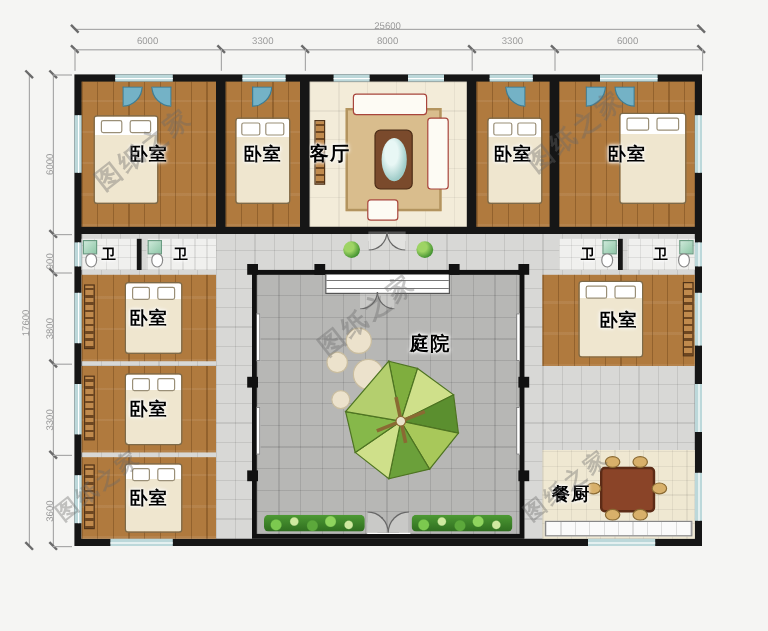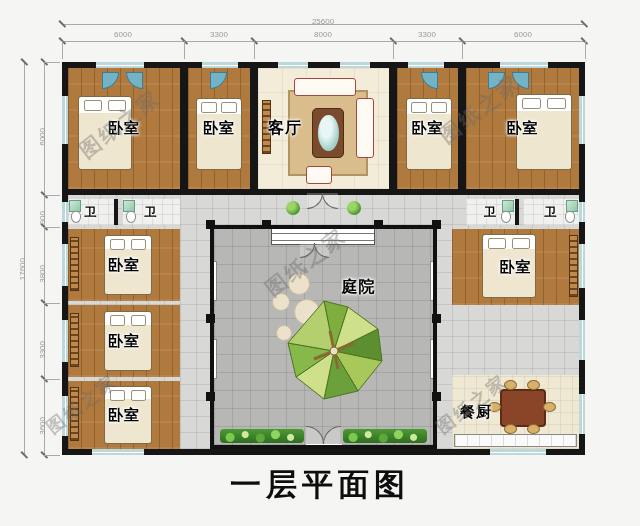--- a/index.html
+++ b/index.html
@@ -184,21 +184,21 @@
       <div class="bed" style="left:8px;top:30px;width:44px;height:70px;"></div>
       <div class="rlabel">卧室</div>
     </div>
     <div class="room cream" style="left:196px;top:6px;width:131px;height:121px;">
       <div class="rug" style="left:30px;top:22px;width:76px;height:82px;"></div>
       <div class="sofa" style="left:36px;top:10px;width:60px;height:16px;"></div>
       <div class="sofa" style="left:98px;top:30px;width:16px;height:58px;"></div>
       <div class="sofa" style="left:48px;top:98px;width:24px;height:16px;"></div>
       <div class="ctable" style="left:54px;top:40px;width:30px;height:48px;"></div>
       <div class="rad" style="left:4px;top:32px;height:52px;"></div>
-      <div class="rlabel" style="justify-content:flex-start;padding-left:10px;font-size:16px;">客厅</div>
+      <div class="rlabel" style="justify-content:flex-start;font-size:16px;">客厅</div>
     </div>
     <div class="room wood" style="left:335px;top:6px;width:61px;height:121px;">
       <span class="fan r" style="left:24px;top:4px;"></span>
       <div class="bed" style="left:9px;top:30px;width:44px;height:70px;"></div>
       <div class="rlabel">卧室</div>
     </div>
     <div class="room wood" style="left:404px;top:6px;width:113px;height:121px;">
       <span class="fan l" style="left:22px;top:4px;"></span>
       <span class="fan r" style="left:46px;top:4px;"></span>
       <div class="bed" style="left:50px;top:26px;width:54px;height:74px;"></div>
@@ -334,14 +334,13 @@
     <div class="win h" style="left:30px;top:387px;width:52px;"></div>
     <div class="win h" style="left:428px;top:387px;width:56px;"></div>
   </div>
 
   <div class="wm" style="left:72px;top:110px;">图纸之家</div>
   <div class="wm" style="left:432px;top:95px;">图纸之家</div>
   <div class="wm" style="left:258px;top:248px;">图纸之家</div>
   <div class="wm" style="left:40px;top:392px;font-size:18px;">图纸之家</div>
   <div class="wm" style="left:430px;top:392px;font-size:18px;">图纸之家</div>
 
-  <div id="plan-title">一层平面图</div>
 </div>
 
 </body></html>

